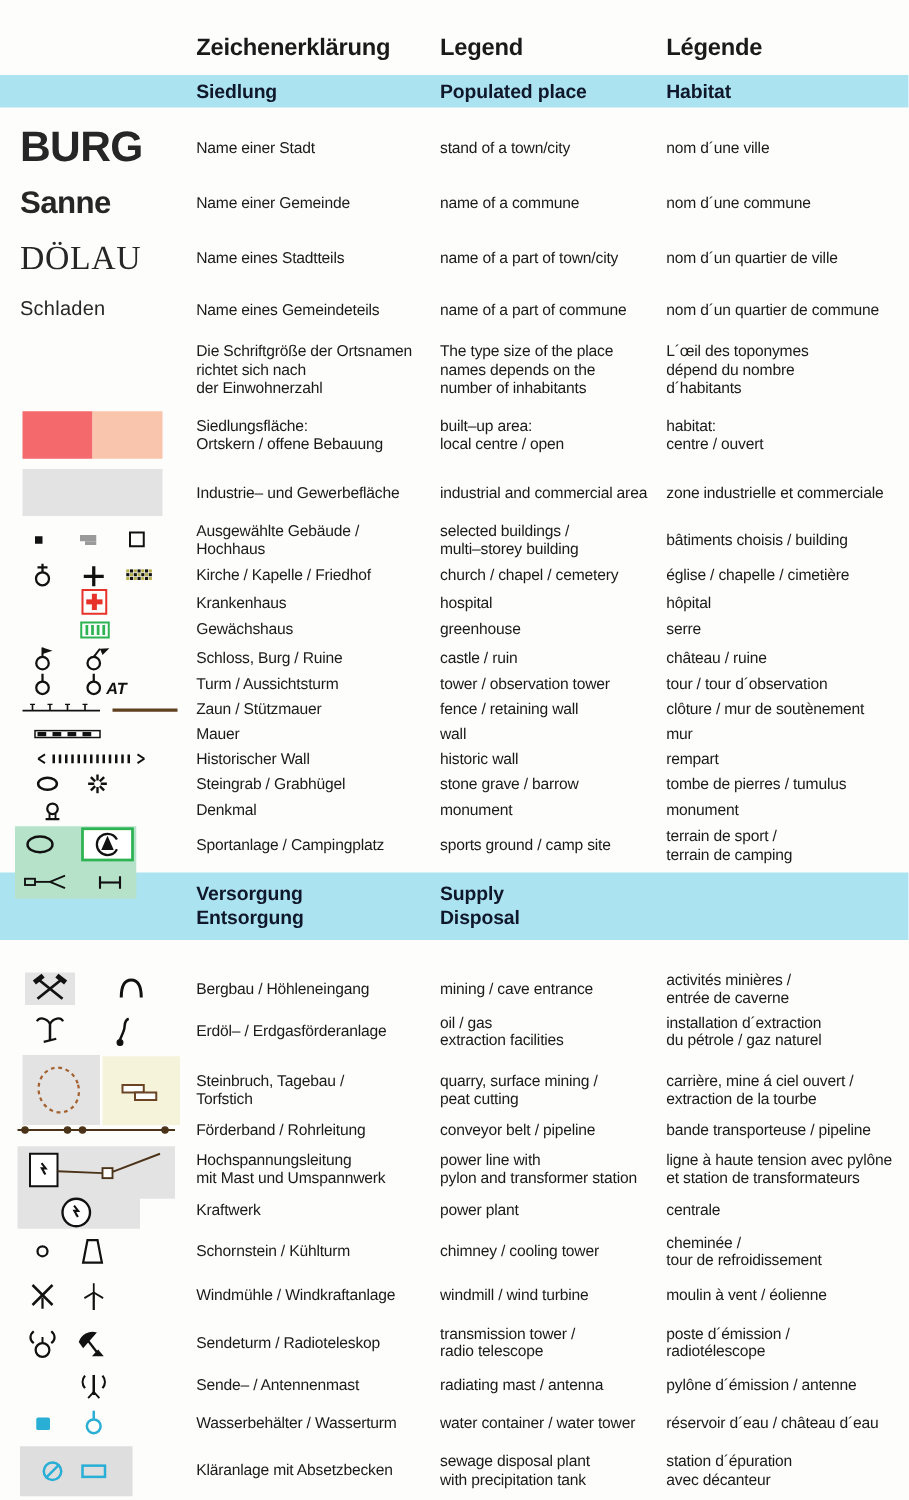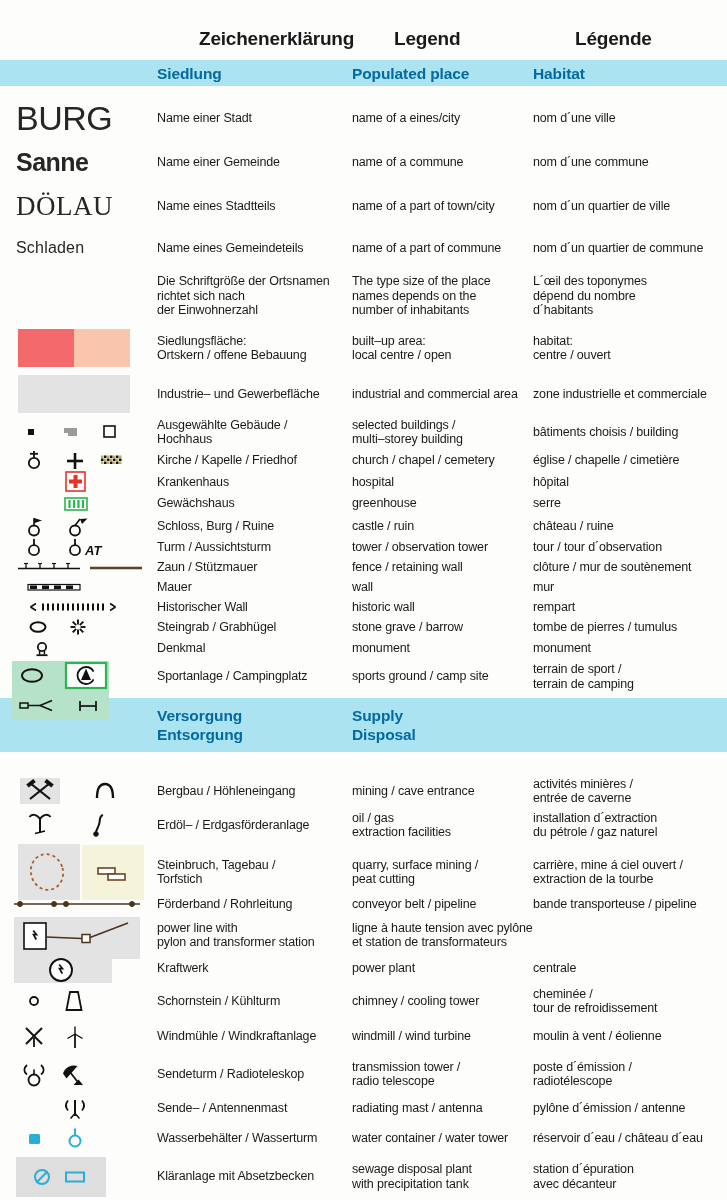--- a/index.html
+++ b/index.html
@@ -6,30 +6,30 @@
   .page{
     position:relative;
     width:727px;height:1200px;
     background:#fdfdfc;
     font-family:"Liberation Sans",sans-serif;
     color:#1a1a1a;
     overflow:hidden;
   }
   .grid{display:grid;grid-template-columns:157px 195px 181px 1fr;align-items:center;}
   .hdr{padding-top:12px;height:38px;align-items:end;}
-  .hdr .h{font-size:19px;font-weight:700;letter-spacing:-.2px;margin-left:42px;}
-  .band{background:#ace3f1;color:#0369a1;font-weight:700;}
+  .hdr .h{font-size:19px;font-weight:700;letter-spacing:-.2px;}
+  .band{background:#ace3f1;color:#0f172a;font-weight:700;}
   .band .b{font-size:15.5px;white-space:pre-line;line-height:19px;letter-spacing:-.1px;}
   .band1{height:26px;margin-top:10px;margin-bottom:10px;}
   .band2{height:54px;margin-top:5px;margin-bottom:23px;}
   .row{display:grid;grid-template-columns:157px 195px 181px 1fr;align-items:center;}
   .sym{position:relative;height:100%;display:flex;align-items:center;}
   .txt{font-size:12.5px;line-height:14.5px;letter-spacing:-.15px;white-space:pre-line;}
   .sample{display:block;padding-left:16px;color:#262626;line-height:1;}
-  .s-name-city{font-size:34px;font-weight:400;letter-spacing:-.5px;}
+  .s-name-city{font-size:34px;font-weight:700;letter-spacing:-.5px;}
   .s-name-commune{font-size:25px;font-weight:700;letter-spacing:-.5px;}
   .s-name-district{font-size:27px;font-weight:400;letter-spacing:.5px;font-family:Liberation Serif, serif;}
   .s-name-commune-part{font-size:16px;font-weight:400;letter-spacing:.2px;}
   .abs{position:absolute;left:0;top:0;overflow:visible;z-index:2;}
   
   .r-name-city{height:44px}.r-name-commune{height:44px}.r-name-district{height:44px}
   .r-name-commune-part{height:40px}.r-type-size{height:56px}.r-builtup{height:48px}
   .r-industrial{height:44px}.r-buildings{height:32px}.r-church{height:23px}
   .r-hospital{height:22px}.r-greenhouse{height:21px}.r-castle{height:22px}
   .r-tower{height:21px}.r-wall{height:20px}.r-fence{height:20px}
@@ -56,21 +56,21 @@
     <div class="b">Siedlung</div>
     <div class="b">Populated place</div>
     <div class="b">Habitat</div>
   </div>
   <div class="rows">
       <div class="row r-name-city">
         <div class="sym">
           <span class="sample s-name-city">BURG</span>
         </div>
         <div class="txt">Name einer Stadt</div>
-        <div class="txt">name of a eines/city</div>
+        <div class="txt">stand of a town/city</div>
         <div class="txt">nom d´une ville</div>
       </div>
       <div class="row r-name-commune">
         <div class="sym">
           <span class="sample s-name-commune">Sanne</span>
         </div>
         <div class="txt">Name einer Gemeinde</div>
         <div class="txt">name of a commune</div>
         <div class="txt">nom d´une commune</div>
       </div>
@@ -420,20 +420,22 @@
             <path d="M14,0 H140 V42 H112 V66 H14 Z" fill="#e3e3e3"></path>
             <rect x="24" y="6" width="22" height="26" fill="#fff" stroke="#111" stroke-width="1.6"></rect>
             <path d="M33.24,13.5 L36.54,17.68 L33.46,17.68 L36.32,22.52 L34.78,20.32" fill="none" stroke="#111" stroke-width="1.6500000000000001"></path>
             <line x1="46" y1="20" x2="82" y2="21.5" stroke="#4a3318" stroke-width="1.5"></line>
             <rect x="82" y="17.5" width="8" height="8" fill="#fff" stroke="#4a3318" stroke-width="1.5"></rect>
             <line x1="90" y1="20.5" x2="128" y2="6" stroke="#4a3318" stroke-width="1.5"></line>
             <circle cx="61" cy="53" r="11" fill="#fff" stroke="#111" stroke-width="1.9"></circle>
             <path d="M59.24,47.5 L62.54,51.68 L59.46,51.68 L62.32,56.52 L60.78,54.32" fill="none" stroke="#111" stroke-width="1.6500000000000001"></path>
           </svg>
         </div>
+        <div class="txt">Hochspannungsleitung
+mit Mast und Umspannwerk</div>
         <div class="txt">power line with
 pylon and transformer station</div>
         <div class="txt">ligne à haute tension avec pylône
 et station de transformateurs</div>
       </div>
       <div class="row r-power-plant">
         <div class="sym"></div>
         <div class="txt">Kraftwerk</div>
         <div class="txt">power plant</div>
         <div class="txt">centrale</div>

